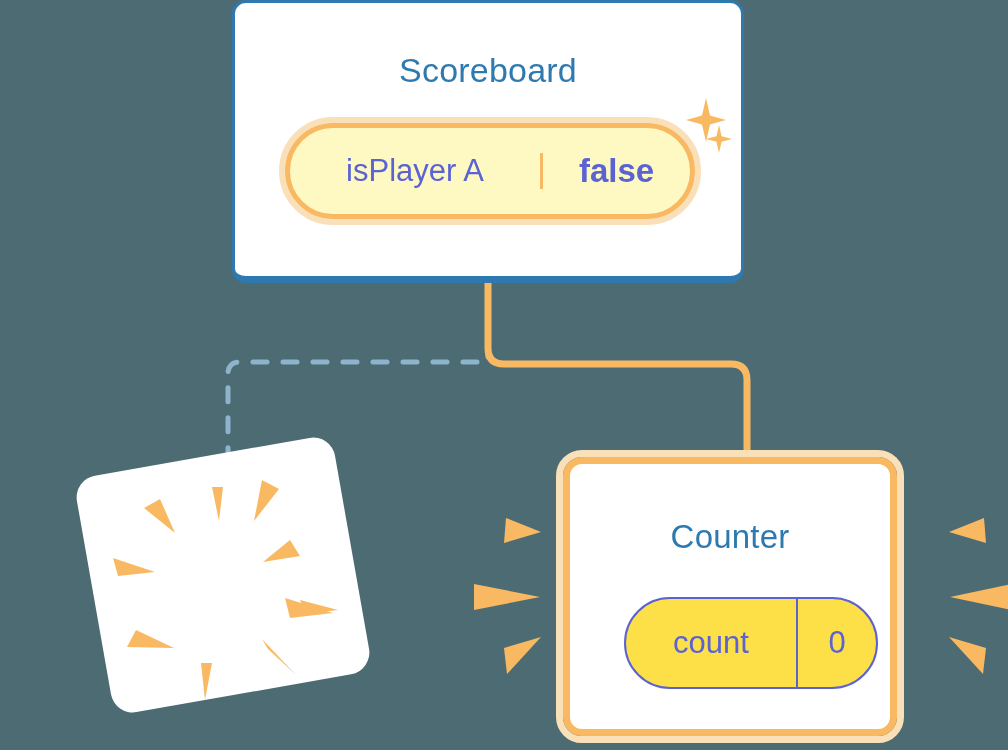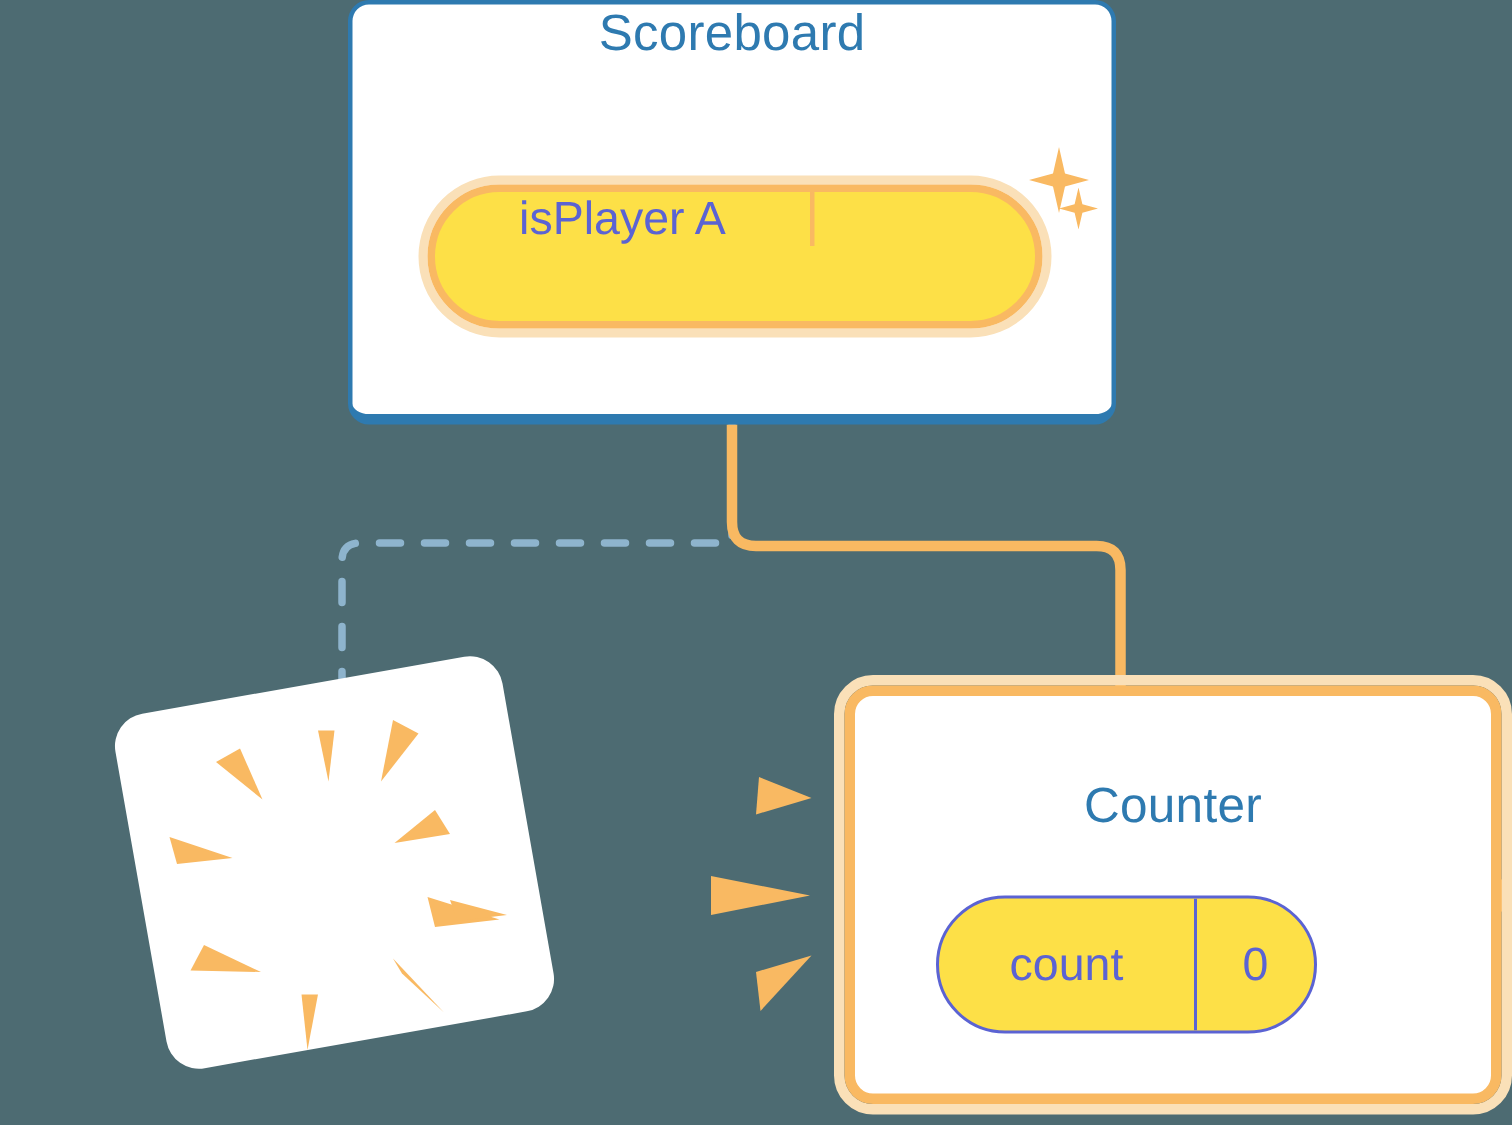--- a/index.html
+++ b/index.html
@@ -44,20 +44,21 @@
 
   .card-title {
     text-align: center;
     color: #2e7ab0;
     font-size: 34px;
     font-weight: 400;
     letter-spacing: 0.2px;
   }
 
   .scoreboard-card .card-title {
+    margin-top: 48px;
   }
 
   
   .pill-wrap-hl {
     position: absolute;
     left: 44px;
     top: 114px;
     width: 422px;
     height: 108px;
   }
@@ -69,23 +70,23 @@
     border-radius: 999px;
     background: transparent;
   }
 
   .pill-hl {
     position: absolute;
     left: 6px; top: 6px;
     right: 6px; bottom: 6px;
     border: 5px solid #f9b962;
     border-radius: 999px;
-    background: #fde047;
-    display: flex;
-    align-items: flex-start;
+    background: #fef9c3;
+    display: flex;
+    align-items: center;
     overflow: hidden;
   }
 
   .pill-hl .cell-key {
     flex: 0 0 253px;
     display: flex;
     align-items: center;
     justify-content: center;
     color: #5b63d3;
     font-size: 31px;
@@ -120,21 +121,21 @@
     width: 26px; height: 28px;
     clip-path: polygon(50% 0%, 60% 40%, 100% 50%, 60% 60%, 50% 100%, 40% 60%, 0% 50%, 40% 40%);
     z-index: 5;
   }
 
   
   .counter-card {
     position: absolute;
     left: 556px;
     top: 450px;
-    width: 452px;
+    width: 348px;
     height: 293px;
     border: 7px solid #fae0b8;
     border-radius: 26px;
     z-index: 4;
     padding-left: 37px;
   }
   .counter-inner {
     position: absolute;
     inset: 0;
     border: 7px solid #f9b962;
@@ -247,20 +248,21 @@
     </g>
   </svg>
 
   <div class="scoreboard-card">
     <div class="card-title">Scoreboard</div>
 
     <div class="pill-wrap-hl">
       <div class="pill-halo"></div>
       <div class="pill-hl">
         <div class="cell-key">isPlayer A</div>
+        <div class="cell-val">false</div>
       </div>
     </div>
   </div>
 
   <div class="sparkle sparkle-lg"></div>
   <div class="sparkle sparkle-sm"></div>
 
   <div class="counter-card">
     <div class="counter-inner">
       <div class="card-title">Counter</div>

